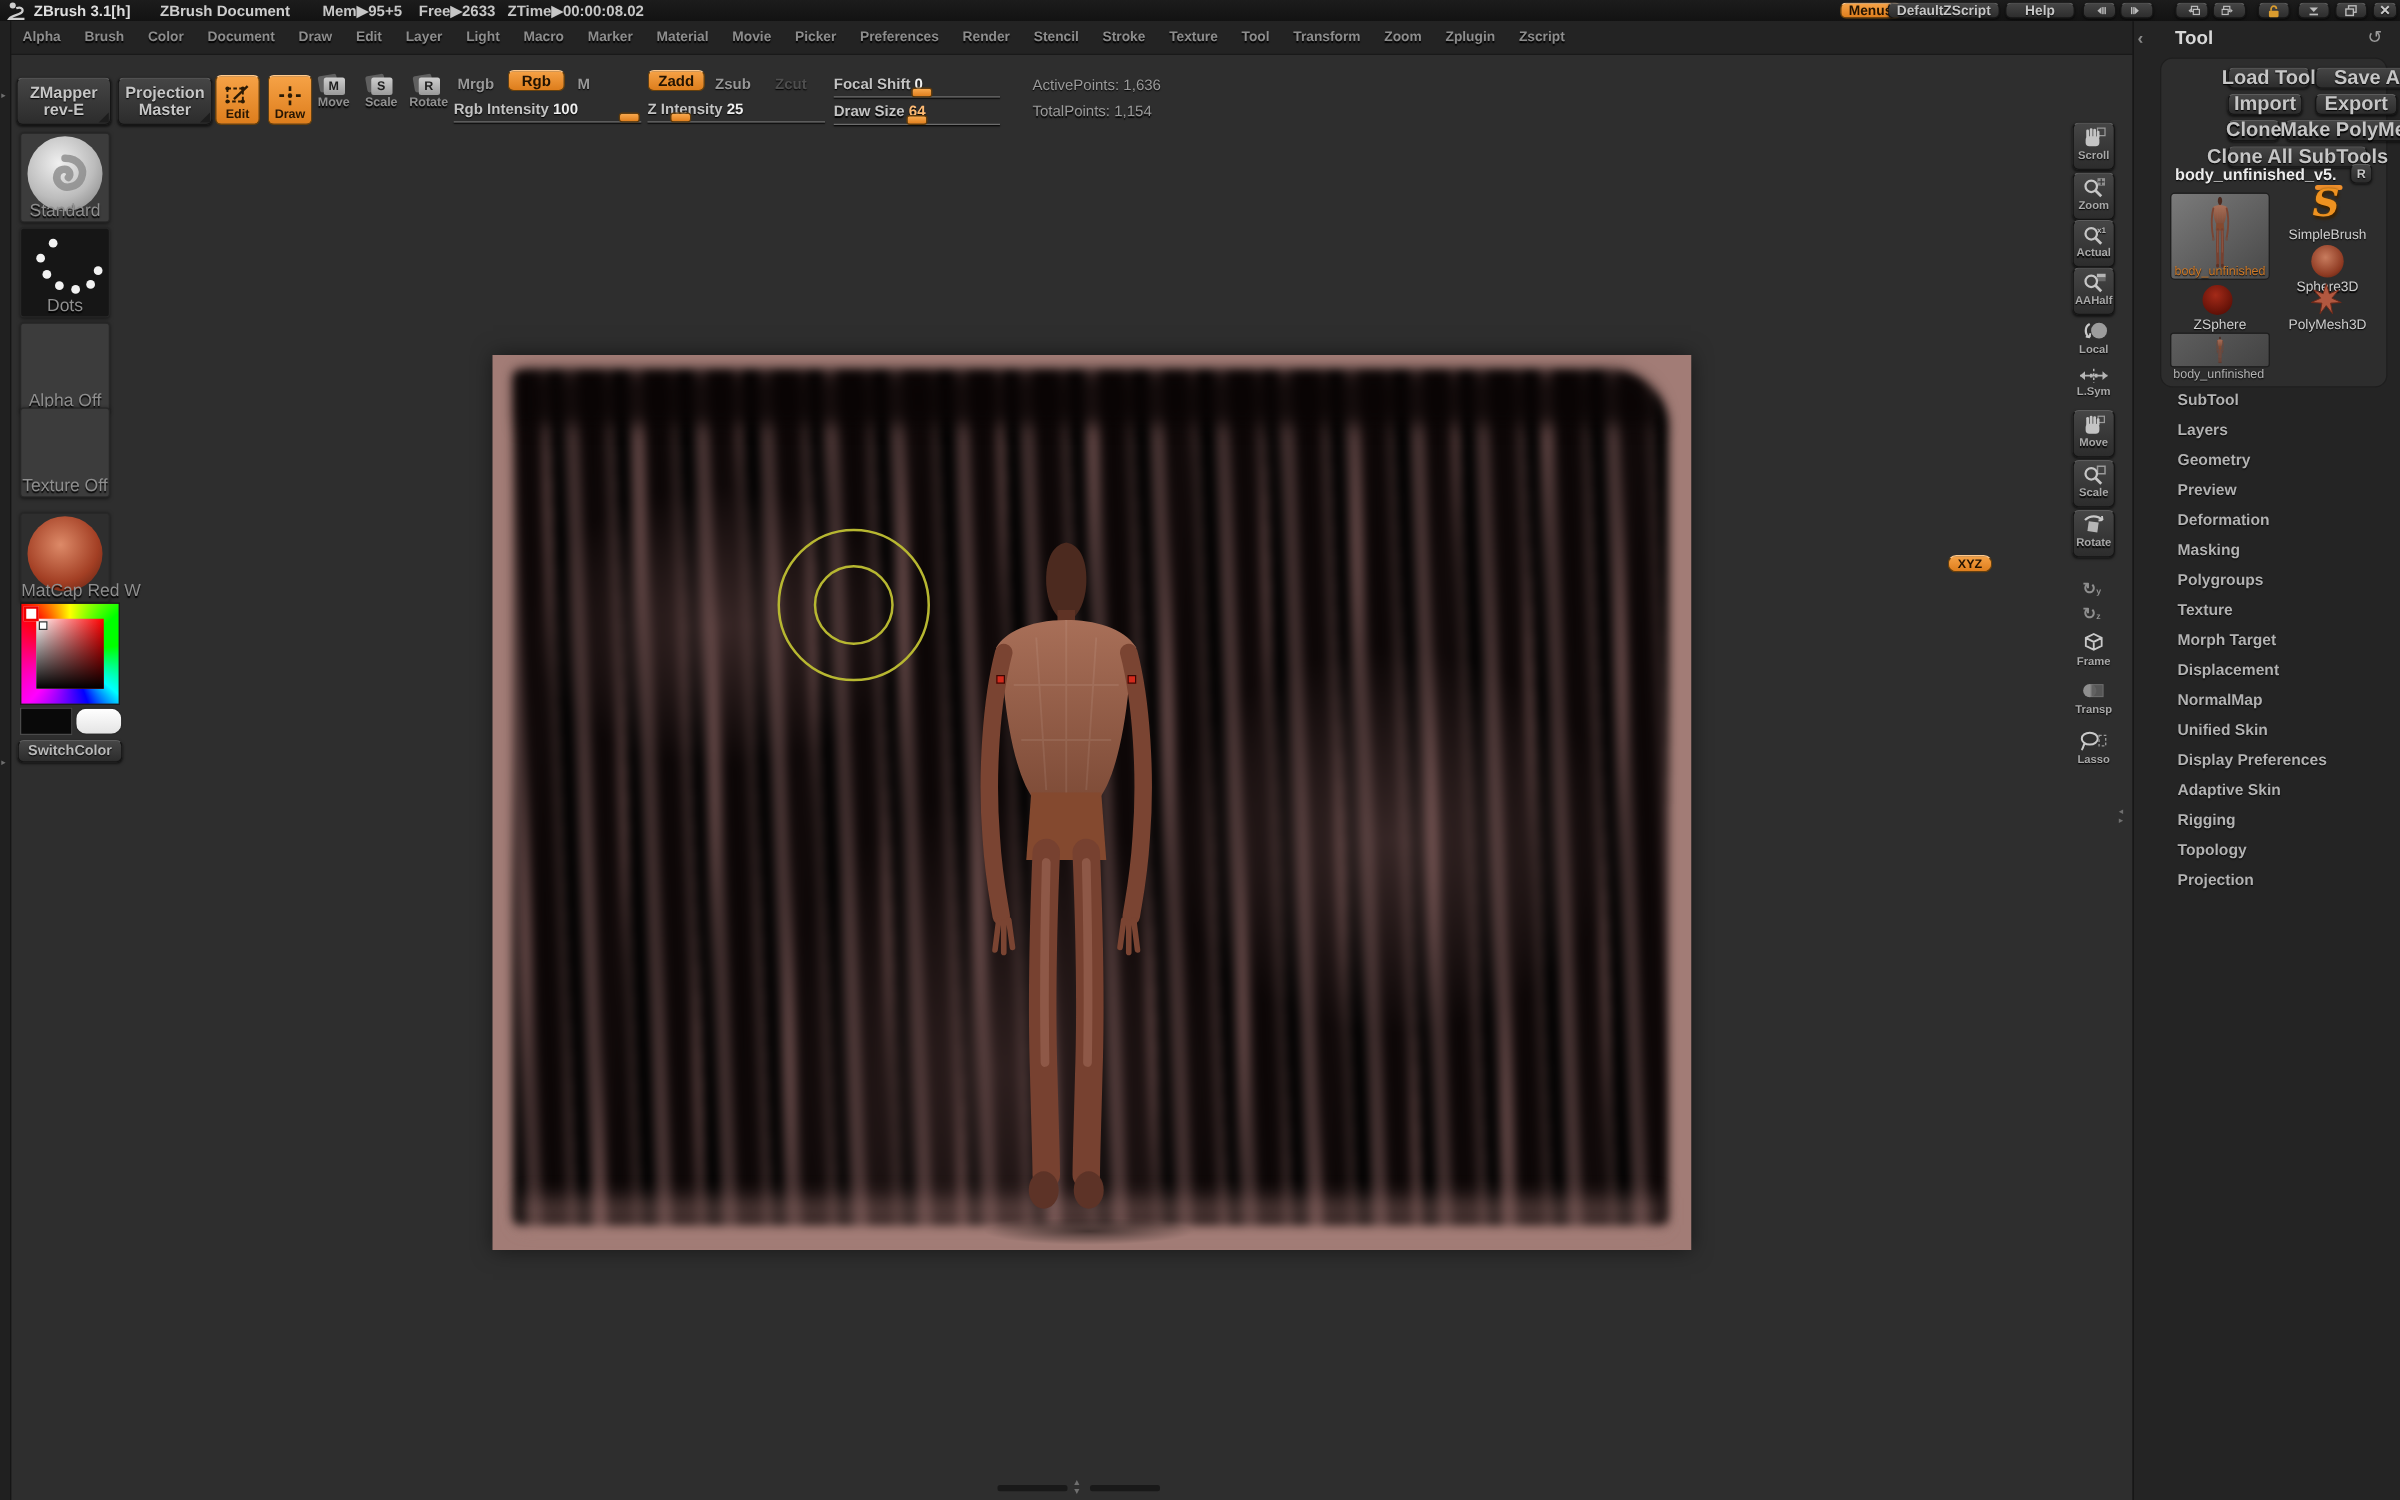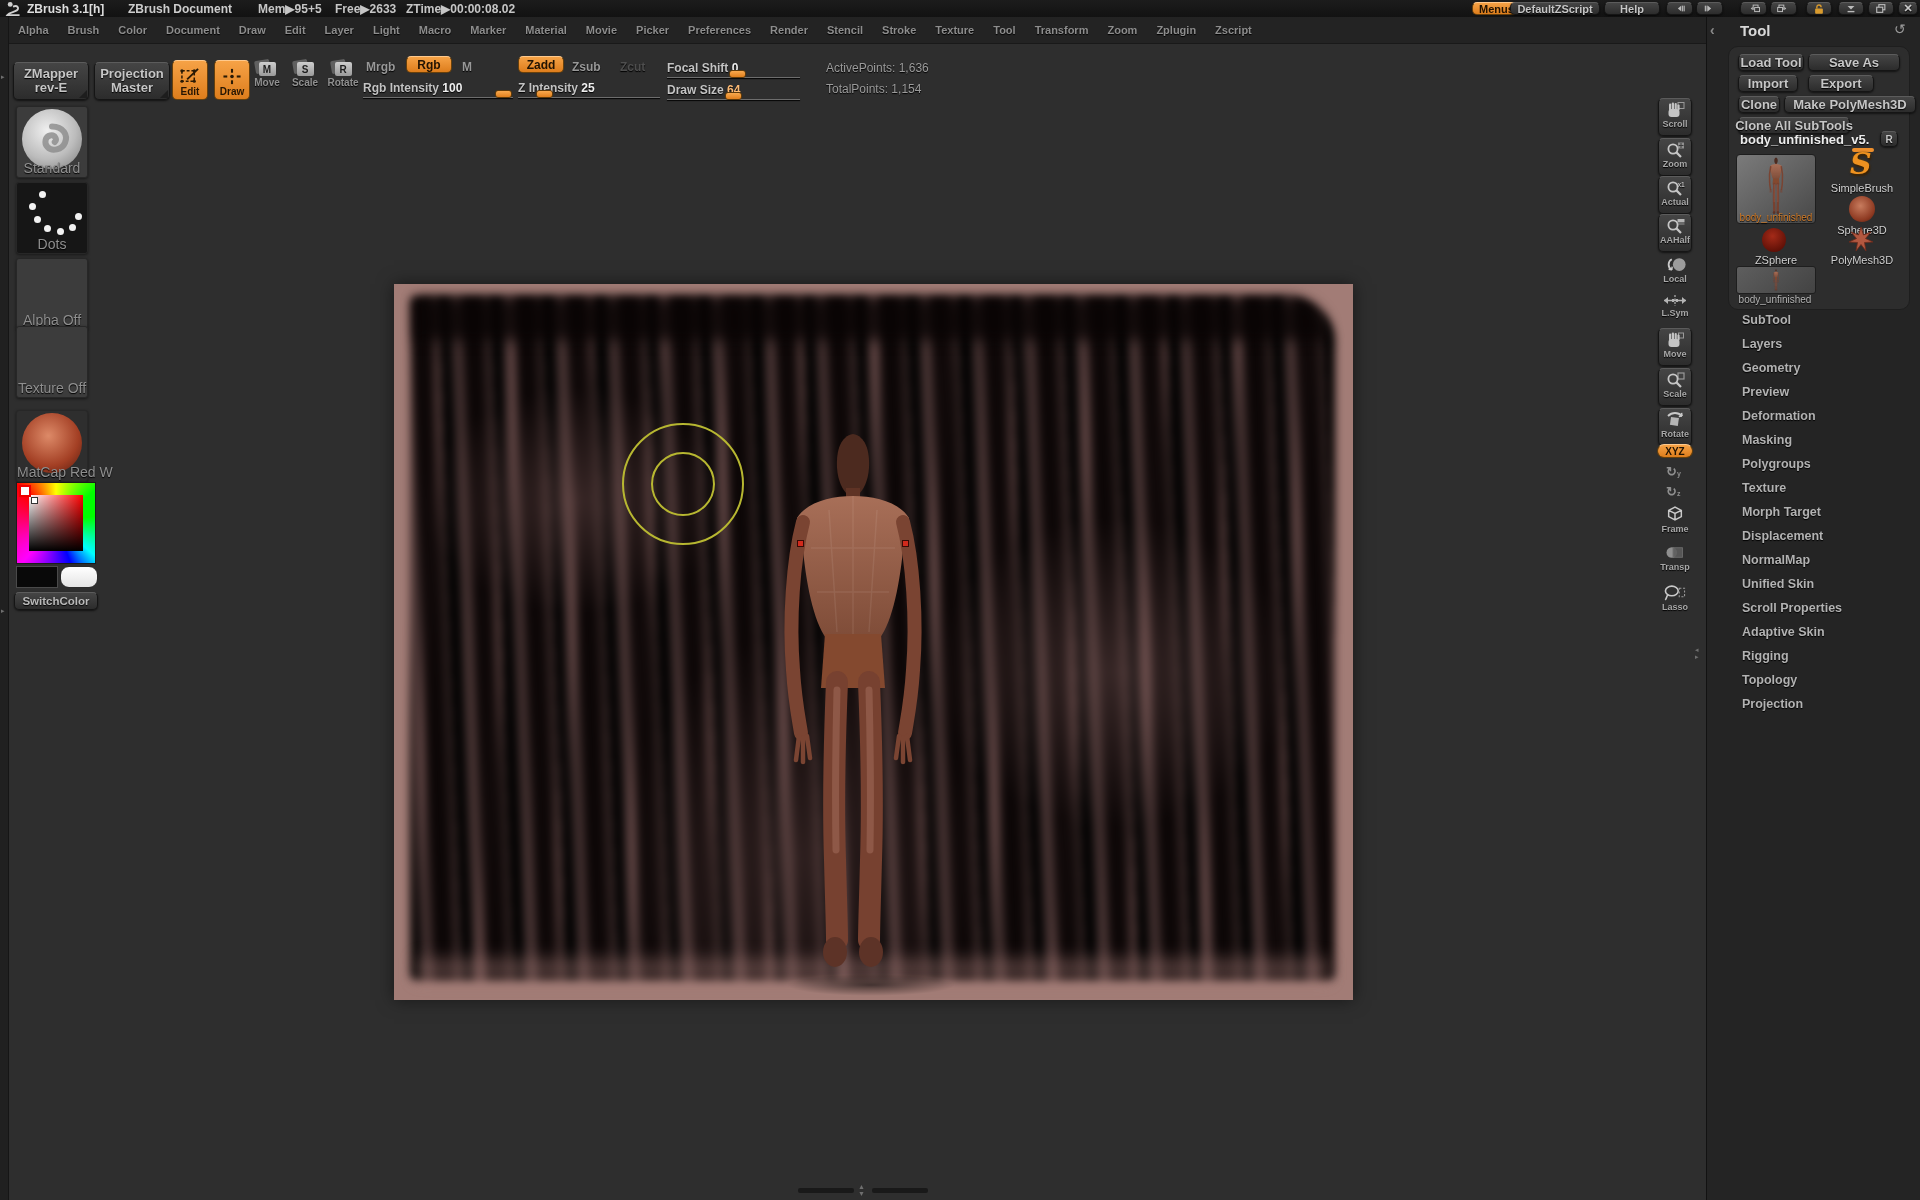--- a/index.html
+++ b/index.html
@@ -53,21 +53,21 @@
   .cpicker{width:78px;height:80px;background:conic-gradient(from 315deg,#f00 0deg,#ff0 45deg,#0f0 95deg,#0f0 125deg,#0ff 175deg,#00f 205deg,#f0f 265deg,#f00 360deg);border:1px solid #1c1c1c;}
   .cpicker .sv{position:absolute;left:12px;top:12px;right:12px;bottom:12px;
               background:linear-gradient(to bottom,rgba(0,0,0,0),#000),linear-gradient(to right,#fff,#f00);}
   .huesel{position:absolute;width:8px;height:8px;background:#fff;border:2px solid #e00;}
   .svsel{position:absolute;width:5px;height:5px;background:#fff;border:1px solid #333;}
   
   .shelfbtn{left:1658px;width:34px;height:38px;display:flex;flex-direction:column;align-items:center;justify-content:flex-start;
             padding-top:2px;gap:0px;}
   .shelfflat{left:1658px;width:34px;display:flex;flex-direction:column;align-items:center;gap:1px;}
   .shelflabel{font-size:9px;font-weight:bold;color:#a8a8a8;text-shadow:0 1px 1px #000;line-height:10px;}
-  .xyzpill{left:1657px;width:36px;height:14px;border-radius:7px;font-size:10px;}
+  .xyzpill{left:1558px;width:36px;height:14px;border-radius:7px;font-size:10px;}
   .rotglyph{color:#8e8e8e;font-size:13px;font-weight:bold;line-height:13px;}
   .rotglyph small{font-size:7px;}
   
   .doc{left:394px;top:284px;width:959px;height:716px;background:#a27c76;box-shadow:0 0 16px rgba(0,0,0,.5);overflow:hidden;}
   .docinner{position:absolute;left:16px;top:12px;right:18px;bottom:20px;border-radius:6px 48px 6px 6px;
     background:
       radial-gradient(220px 160px at 18% 30%,rgba(150,108,106,.30),rgba(0,0,0,0) 70%),
       radial-gradient(260px 220px at 76% 55%,rgba(152,112,110,.30),rgba(0,0,0,0) 70%),
       radial-gradient(260px 320px at 42% 82%,rgba(142,102,100,.26),rgba(0,0,0,0) 70%),
       repeating-linear-gradient(88deg,rgba(0,0,0,.85) 0 10px,rgba(150,108,106,.38) 14px 22px,rgba(12,6,6,.9) 26px 42px,rgba(122,86,84,.28) 46px 52px),
@@ -76,21 +76,21 @@
     filter:blur(4px);}
   .doctopband{position:absolute;left:22px;right:24px;top:14px;height:42px;background:rgba(8,4,4,.82);filter:blur(7px);border-radius:0 40px 0 0;}
   .docbottomband{position:absolute;left:22px;right:24px;bottom:20px;height:22px;background:rgba(168,124,120,.40);filter:blur(8px);}
   .cursorring{border:2px solid #b7b731;border-radius:50%;}
   .figshadow{background:radial-gradient(ellipse at center,rgba(0,0,0,.55),rgba(0,0,0,0) 70%);}
   .marker{width:5px;height:5px;background:#d22a1c;border:1px solid #3a0a05;}
   
   .toolpanel{left:1706px;top:17px;width:214px;height:1183px;background:#242424;border-left:1px solid #121212;}
   .panelgroup{left:1728px;top:46px;width:180px;height:262px;background:#2d2d2d;border:1px solid #1e1e1e;border-radius:10px;}
   .paneltitle{font-size:15px;color:#d8d8d8;font-weight:bold;}
-  .pbtn{height:17px;font-size:13px;padding:0 0;}
+  .pbtn{height:17px;font-size:16px;padding:0 0;margin-left:44px;}
   .toolname{font-size:13px;font-weight:bold;color:#ececec;text-shadow:0 1px 1px #000;white-space:nowrap;}
   .bigthumb{left:1736px;top:154px;width:78px;height:68px;background:linear-gradient(140deg,#7b7b7b,#484848);
             border:1px solid #1e1e1e;border-radius:4px;overflow:visible;}
   .smallthumb{left:1736px;top:266px;width:78px;height:26px;background:linear-gradient(140deg,#5e5e5e,#434343);
             border:1px solid #1e1e1e;border-radius:3px;display:flex;align-items:center;justify-content:center;}
   .qlabel{font-size:11px;color:#cfcfcf;text-shadow:0 1px 1px #000;text-align:center;white-space:nowrap;}
   .sections{left:1742px;top:314px;display:flex;flex-direction:column;gap:11px;}
   .section{font-size:12.5px;font-weight:bold;color:#b2b2b2;text-shadow:0 1px 1px #000;line-height:13px;cursor:pointer;}
   .tinyarrow{color:#6f6f6f;font-size:7px;line-height:7px;}
   .sphere3d{border-radius:50%;background:radial-gradient(circle at 44% 38%,#c87c5e,#8e3a22 65%,#521c0e 95%);}
@@ -555,21 +555,21 @@
     <div class="section">Geometry</div>
     <div class="section">Preview</div>
     <div class="section">Deformation</div>
     <div class="section">Masking</div>
     <div class="section">Polygroups</div>
     <div class="section">Texture</div>
     <div class="section">Morph Target</div>
     <div class="section">Displacement</div>
     <div class="section">NormalMap</div>
     <div class="section">Unified Skin</div>
-    <div class="section">Scroll Properties</div>
+    <div class="section">Display Preferences</div>
     <div class="section">Adaptive Skin</div>
     <div class="section">Rigging</div>
     <div class="section">Topology</div>
     <div class="section">Projection</div>
   </div>
 
   <div class="abs" style="left:798px;top:1188px;width:56px;height:5px;background:#191919;border-radius:2px"></div>
   <div class="abs" style="left:858px;top:1183px;display:flex;flex-direction:column;align-items:center">
     <span class="tinyarrow">▲</span>
     <span class="tinyarrow">▼</span>

